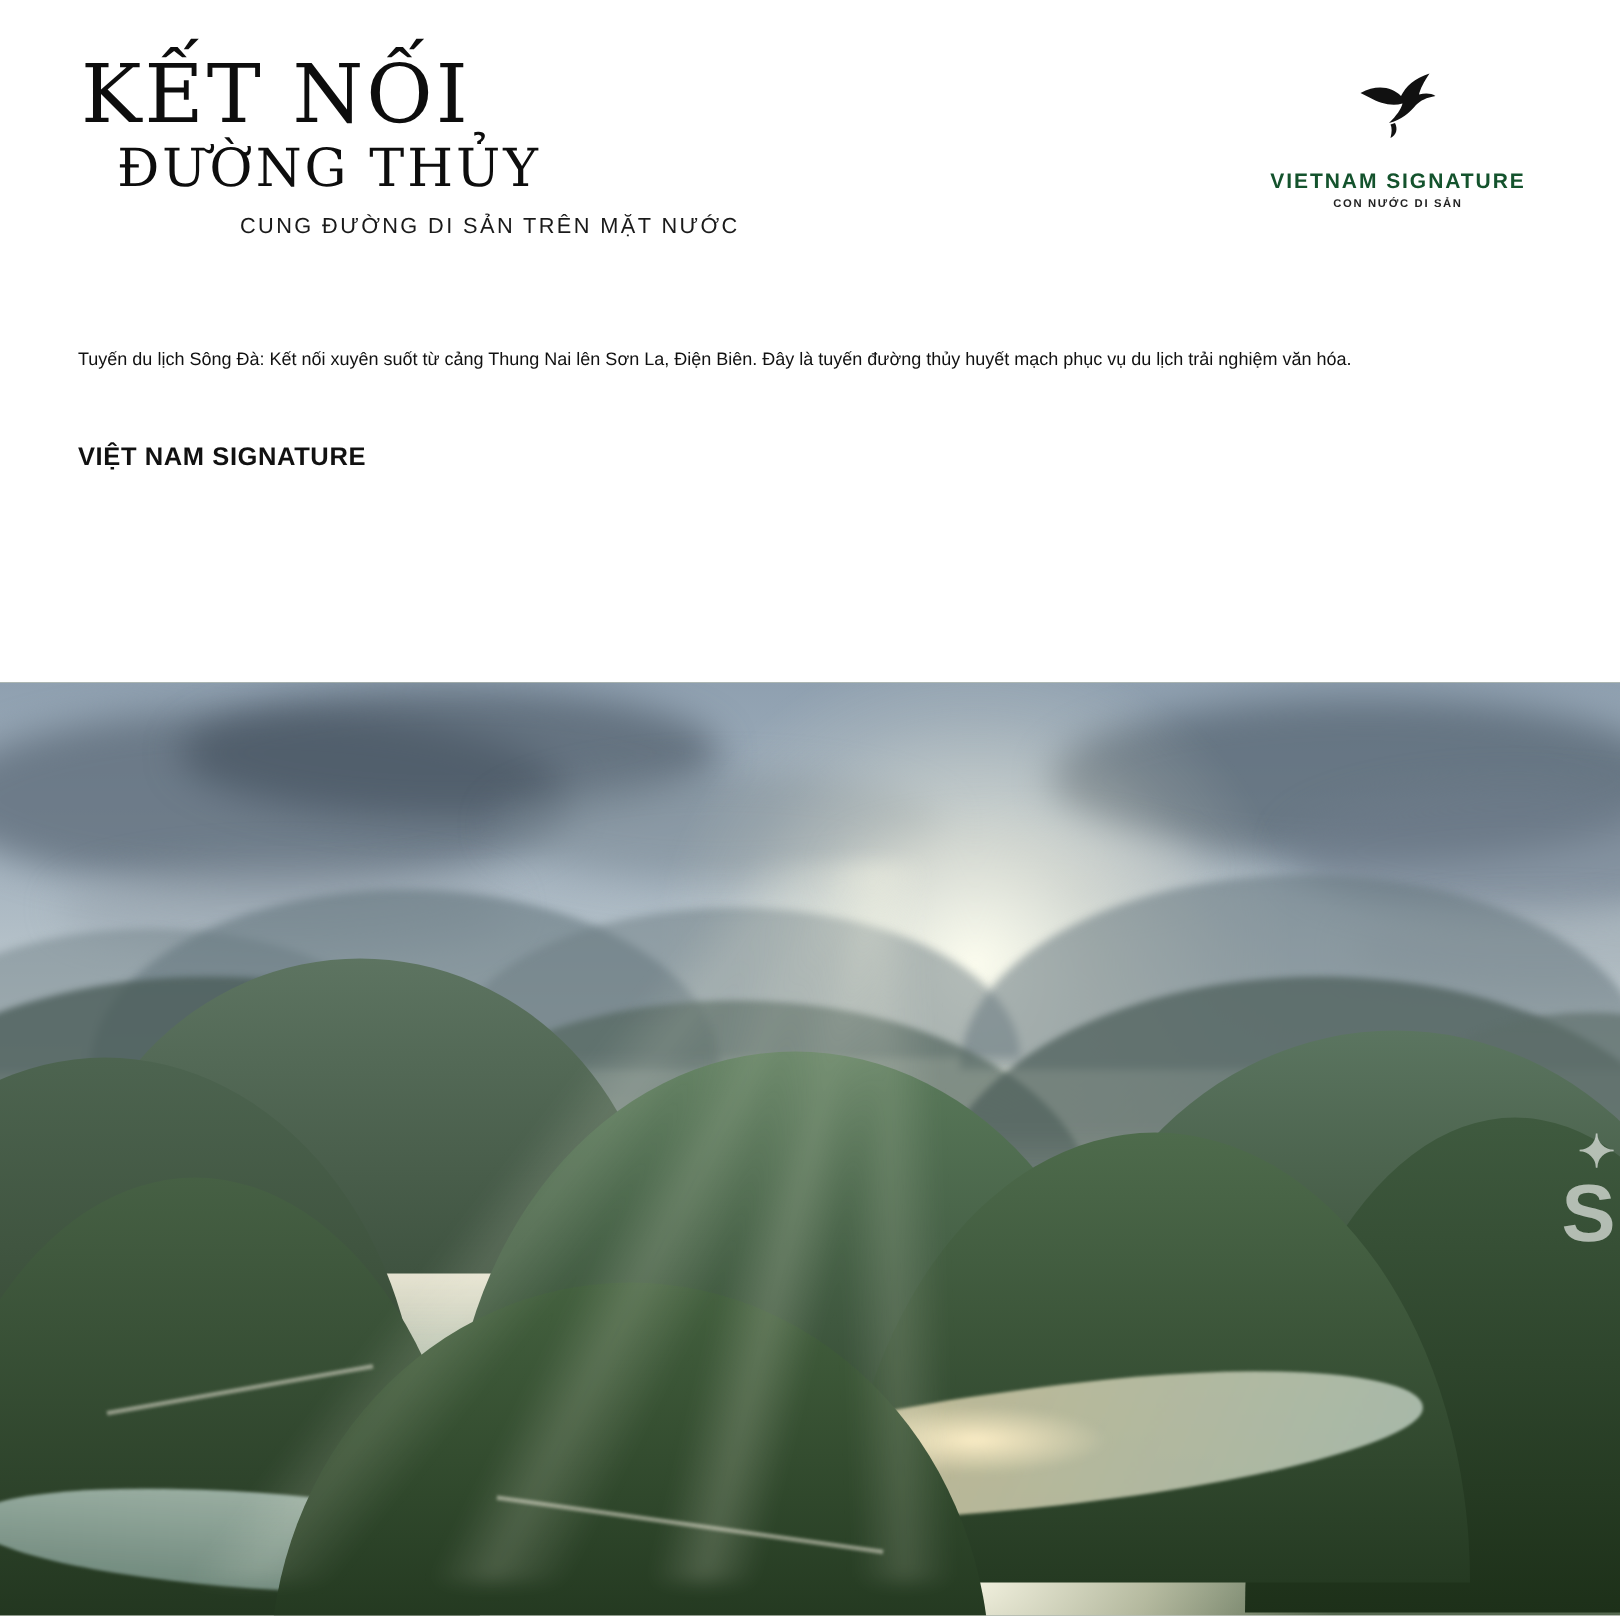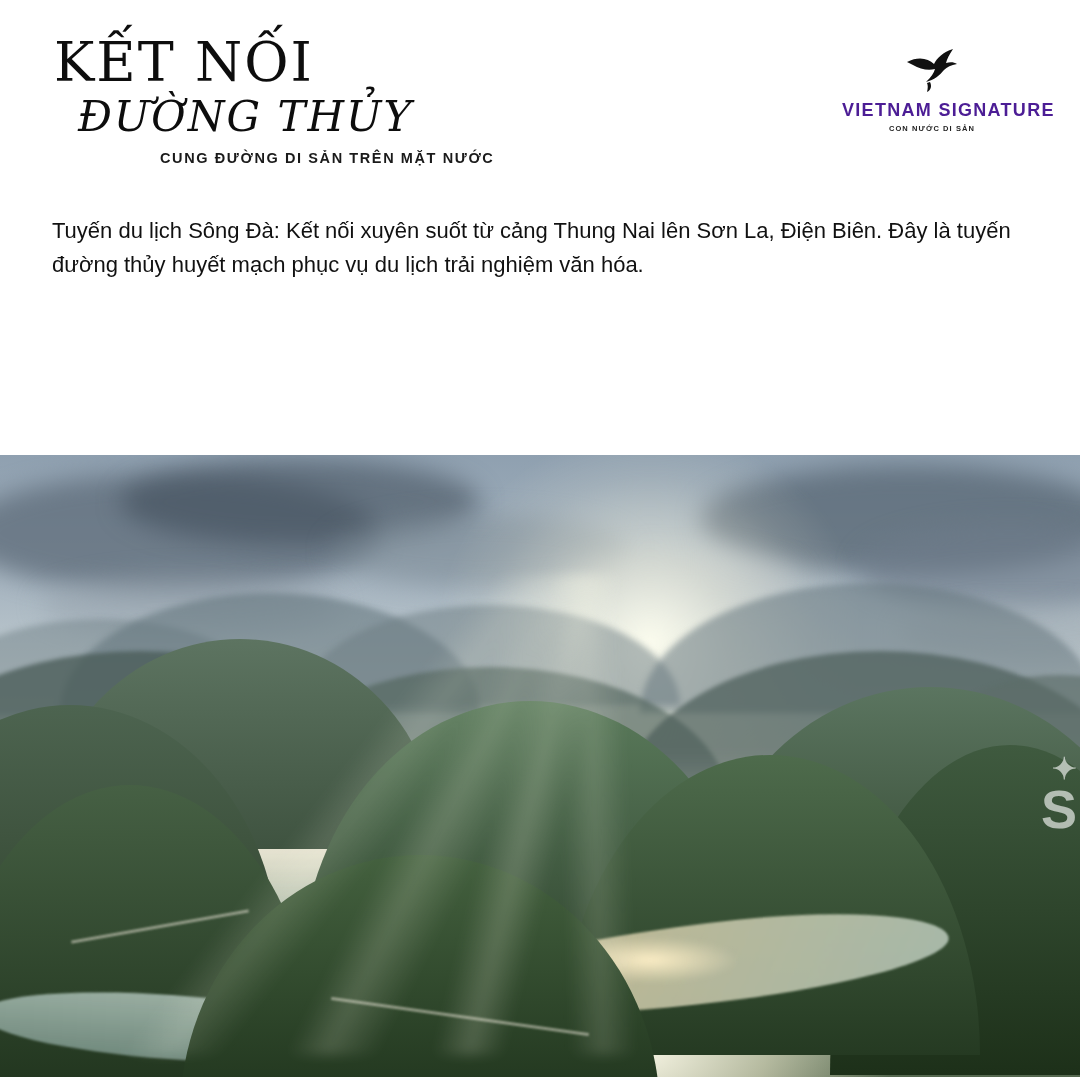--- a/index.html
+++ b/index.html
@@ -36,76 +36,75 @@
     color: #0d0d0d;
     letter-spacing: 2px;
     line-height: 1.0;
     white-space: nowrap;
   }
   .title-line-1 {
     font-size: 54px;
     padding-left: 2px;
   }
   .title-line-2 {
-    font-size: 42px;
+    font-size: 35px;
     padding-left: 26px;
     margin-top: 6px;
-    font-style: italic;
   }
   .subtitle {
     margin-top: 12px;
     padding-left: 108px;
     font-family: "Liberation Sans", sans-serif;
     font-size: 14.5px;
-    font-weight: 700;
+    font-weight: 400;
     letter-spacing: 1.6px;
     color: #1a1a1a;
     white-space: nowrap;
   }
 
   
   .logo {
     position: absolute;
     right: 58px;
     top: 44px;
     width: 180px;
     text-align: center;
   }
   .logo-mark {
     height: 52px;
     display: flex;
     align-items: center;
     justify-content: center;
   }
   .logo-name {
-    font-size: 18px;
+    font-size: 14px;
     font-weight: 700;
     letter-spacing: 1.3px;
-    color: #4c1d95;
-    margin-top: 4px;
+    color: #14532d;
+    margin-top: 16px;
     white-space: nowrap;
   }
   .logo-tag {
     font-size: 7.5px;
     font-weight: 700;
     letter-spacing: 1.1px;
     color: #222;
     margin-top: 3px;
     white-space: nowrap;
   }
 
   
   .copy {
     padding: 14px 52px 0 52px;
   }
   .para {
-    font-size: 22px;
+    font-size: 12px;
     line-height: 1.55;
     color: #111111;
-    margin: 0 0 22px 0;
+    margin: 16px 0 22px 0;
     max-width: 980px;
   }
   .signature {
     margin-top: 46px;
     font-size: 17px;
     font-weight: 700;
     letter-spacing: 0.4px;
     color: #111111;
   }
 
@@ -262,20 +261,21 @@
         <path d="M26 36 C28 40, 27 44, 23 46 C24 42, 24 39, 23 37 Z" fill="#111111"></path>
       </svg>
     </div>
     <div class="logo-name">VIETNAM SIGNATURE</div>
     <div class="logo-tag">CON NƯỚC DI SẢN</div>
   </div>
 </div>
 
 <div class="copy">
   <p class="para">Tuyến du lịch Sông Đà: Kết nối xuyên suốt từ cảng Thung Nai lên Sơn La, Điện Biên. Đây là tuyến đường thủy huyết mạch phục vụ du lịch trải nghiệm văn hóa.</p>
+  <div class="signature">VIỆT NAM SIGNATURE</div>
 </div>
 
 <div class="photo">
   <div class="sky"></div>
 
   <div class="cloud c1"></div>
   <div class="cloud c2"></div>
   <div class="cloud c3"></div>
   <div class="cloud c4"></div>
   <div class="cloud c5"></div>

